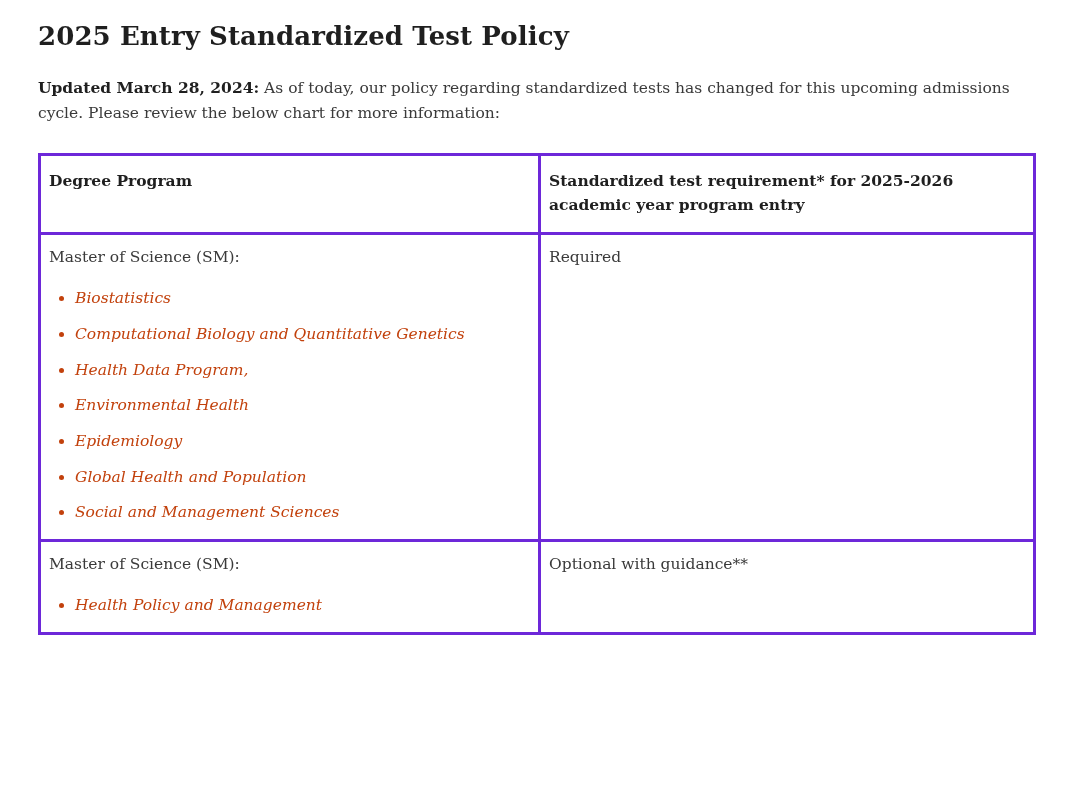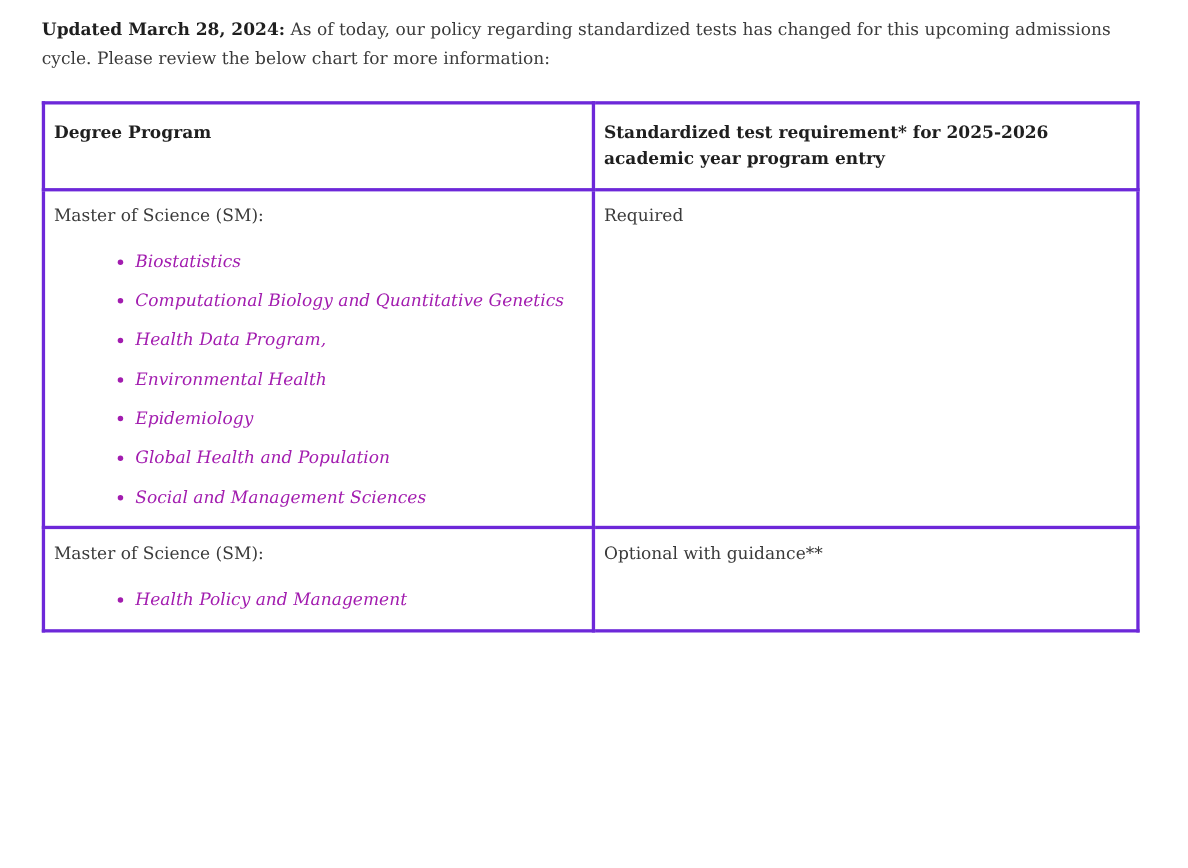--- a/index.html
+++ b/index.html
@@ -67,32 +67,32 @@
   ul.program-list {
     margin: 20px 0 4px 0;
     padding-left: 26px;
     list-style: disc;
   }
   ul.program-list li {
     font-style: italic;
     font-size: 15.5px;
     line-height: 1.4;
     margin-bottom: 14px;
-    color: #a21caf;
-    margin-left: 48px;
+    color: #c2410c;
   }
   ul.program-list li:last-child { margin-bottom: 2px; }
   .tall-row td { padding-bottom: 14px; }
   .row-sm-hpm td { padding-bottom: 26px; }
 </style>
 </head>
 <body>
 
 <div class="page">
 
+  <h1 class="page-title">2025 Entry Standardized Test Policy</h1>
 
   <p class="intro">
     <span class="lead">Updated March 28, 2024:</span><span> As of today, our policy regarding standardized tests has changed for this upcoming admissions cycle. Please review the below chart for more information:</span>
   </p>
 
   <table class="policy">
     <colgroup>
         <col class="c1">
         <col class="c2">
       </colgroup>

